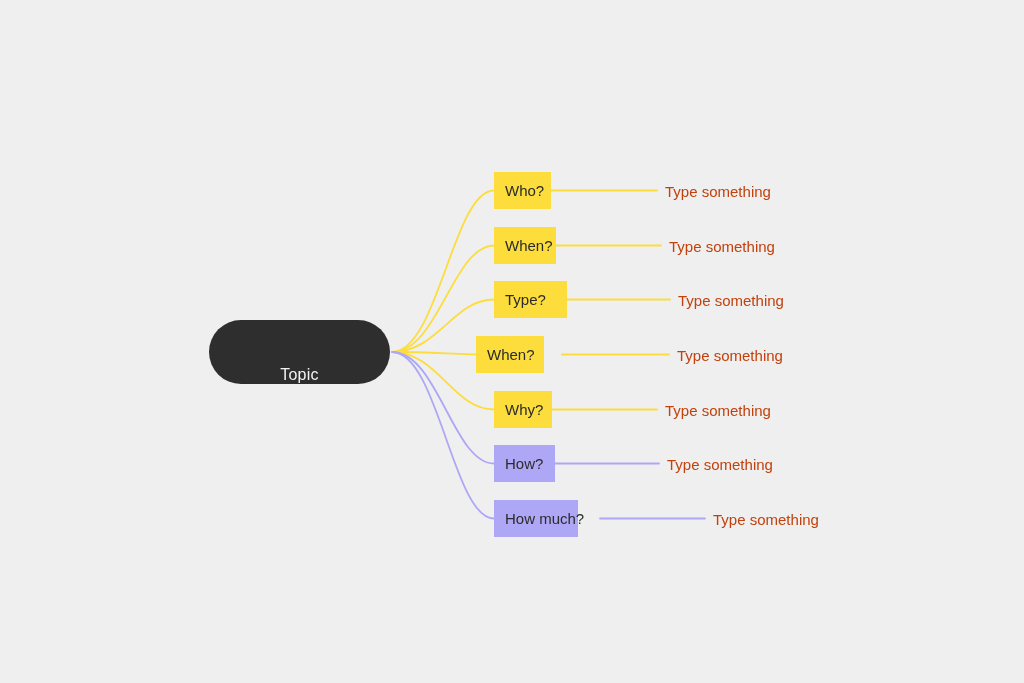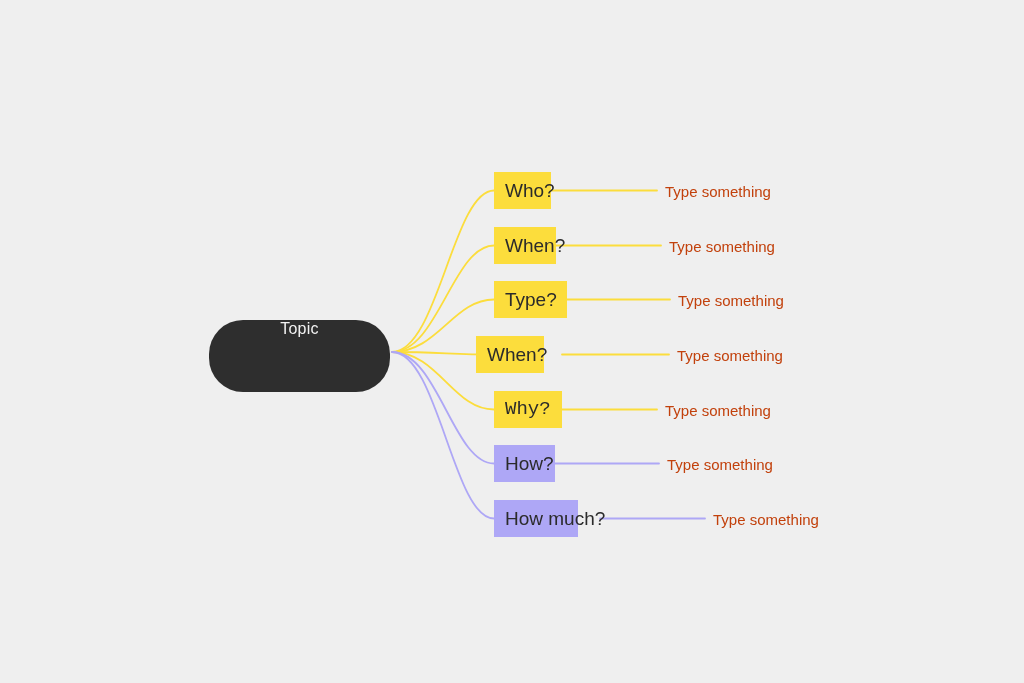--- a/index.html
+++ b/index.html
@@ -24,25 +24,25 @@
     top: 0;
     width: 1024px;
     height: 683px;
     pointer-events: none;
   }
   .root-node {
     position: absolute;
     left: 209px;
     top: 320px;
     width: 181px;
-    height: 72px;
+    height: 64px;
     background: #2e2e2e;
     border-radius: 34px;
     display: flex;
-    align-items: flex-start;
+    align-items: flex-end;
     justify-content: center;
     box-sizing: border-box;
   }
   .root-label {
     color: #f2f2f2;
     font-size: 16px;
     letter-spacing: 0.2px;
   }
   .branch-node {
     position: absolute;
@@ -53,21 +53,21 @@
     padding: 0 11px;
   }
   .branch-node.yellow {
     background: #fcdd3c;
   }
   .branch-node.purple {
     background: #aea7f6;
   }
   .branch-label {
     color: #2b2b2b;
-    font-size: 19px;
+    font-size: 15px;
     white-space: nowrap;
     line-height: 1;
   }
   .leaf-label {
     position: absolute;
     color: #c2410c;
     font-size: 15px;
     white-space: nowrap;
     transform: translateY(-50%);
     line-height: 1;
@@ -109,21 +109,21 @@
       </div>
       <div class="leaf-label" style="left: 669px; top: 245.5px;">Type something</div>
       <div class="branch-node yellow" style="left: 494px; top: 281px; width: 73px;">
         <span class="branch-label">Type?</span>
       </div>
       <div class="leaf-label" style="left: 678px; top: 299.5px;">Type something</div>
       <div class="branch-node yellow" style="left: 476px; top: 336px; width: 68px;">
         <span class="branch-label">When?</span>
       </div>
       <div class="leaf-label" style="left: 677px; top: 354.5px;">Type something</div>
-      <div class="branch-node yellow" style="left: 494px; top: 391px; width: 68px; font-family: Liberation Mono, monospace;">
+      <div class="branch-node yellow" style="left: 494px; top: 391px; width: 58px;">
         <span class="branch-label">Why?</span>
       </div>
       <div class="leaf-label" style="left: 665px; top: 409.5px;">Type something</div>
       <div class="branch-node purple" style="left: 494px; top: 445px; width: 61px;">
         <span class="branch-label">How?</span>
       </div>
       <div class="leaf-label" style="left: 667px; top: 463.5px;">Type something</div>
       <div class="branch-node purple" style="left: 494px; top: 500px; width: 84px;">
         <span class="branch-label">How much?</span>
       </div>

